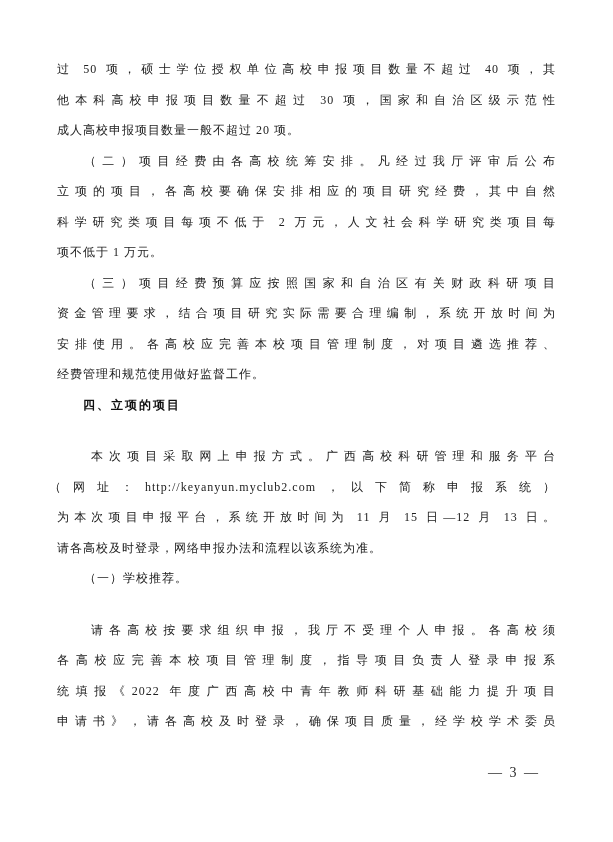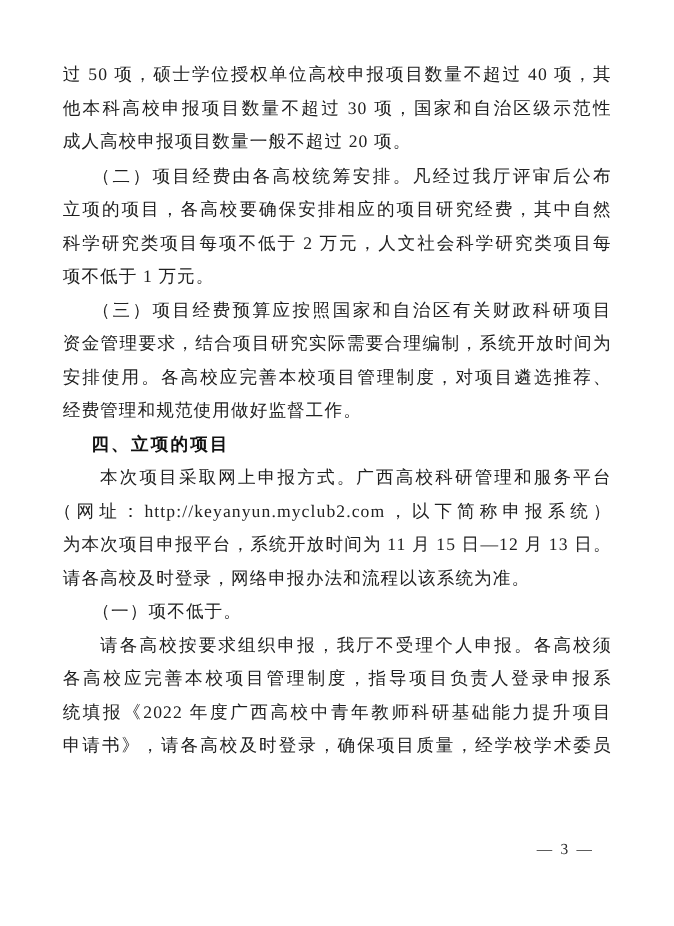--- a/index.html
+++ b/index.html
@@ -14,36 +14,36 @@
     background: #ffffff;
     overflow: hidden;
     font-family: "Liberation Serif", "DejaVu Serif", serif;
     color: #212121;
   }
   .content {
     position: absolute;
     left: 57px;
     top: 54px;
     width: 499px;
-    font-size: 16px;
+    font-size: 12px;
     line-height: 30.5px;
     letter-spacing: 1px;
   }
   .line {
     height: 30.5px;
     white-space: nowrap;
   }
   
   .line.fill {
     white-space: normal;
     text-align: justify;
     text-align-last: justify;
   }
   
-  .ind { text-indent: 34px; }
+  .ind { text-indent: 34px; margin-top: 21px; }
   .ind-paren { text-indent: 27px; }
   
   .hang { margin-left: -8px; }
   
   .line.heading {
     font-family: "Liberation Sans", "DejaVu Sans", sans-serif;
     font-weight: bold;
     color: #111111;
     padding-left: 26px;
     letter-spacing: 2px;
@@ -75,20 +75,20 @@
     <div class="line">项不低于 1 万元。</div>
     <div class="line fill ind-paren">（三）项目经费预算应按照国家和自治区有关财政科研项目</div>
     <div class="line fill">资金管理要求，结合项目研究实际需要合理编制，系统开放时间为</div>
     <div class="line fill">安排使用。各高校应完善本校项目管理制度，对项目遴选推荐、</div>
     <div class="line">经费管理和规范使用做好监督工作。</div>
     <div class="line heading">四、立项的项目</div>
     <div class="line fill ind">本次项目采取网上申报方式。广西高校科研管理和服务平台</div>
     <div class="line fill hang">（网址：http://keyanyun.myclub2.com，以下简称申报系统）</div>
     <div class="line fill">为本次项目申报平台，系统开放时间为 11 月 15 日—12 月 13 日。</div>
     <div class="line">请各高校及时登录，网络申报办法和流程以该系统为准。</div>
-    <div class="line ind-paren">（一）项不低于。</div>
+    <div class="line ind-paren">（一）学校推荐。</div>
     <div class="line fill ind">请各高校按要求组织申报，我厅不受理个人申报。各高校须</div>
     <div class="line fill">各高校应完善本校项目管理制度，指导项目负责人登录申报系</div>
     <div class="line fill">统填报《2022 年度广西高校中青年教师科研基础能力提升项目</div>
     <div class="line fill">申请书》，请各高校及时登录，确保项目质量，经学校学术委员</div>
   </div>
   <div class="footer">— 3 —</div>
 </div>
 
 </body></html>

